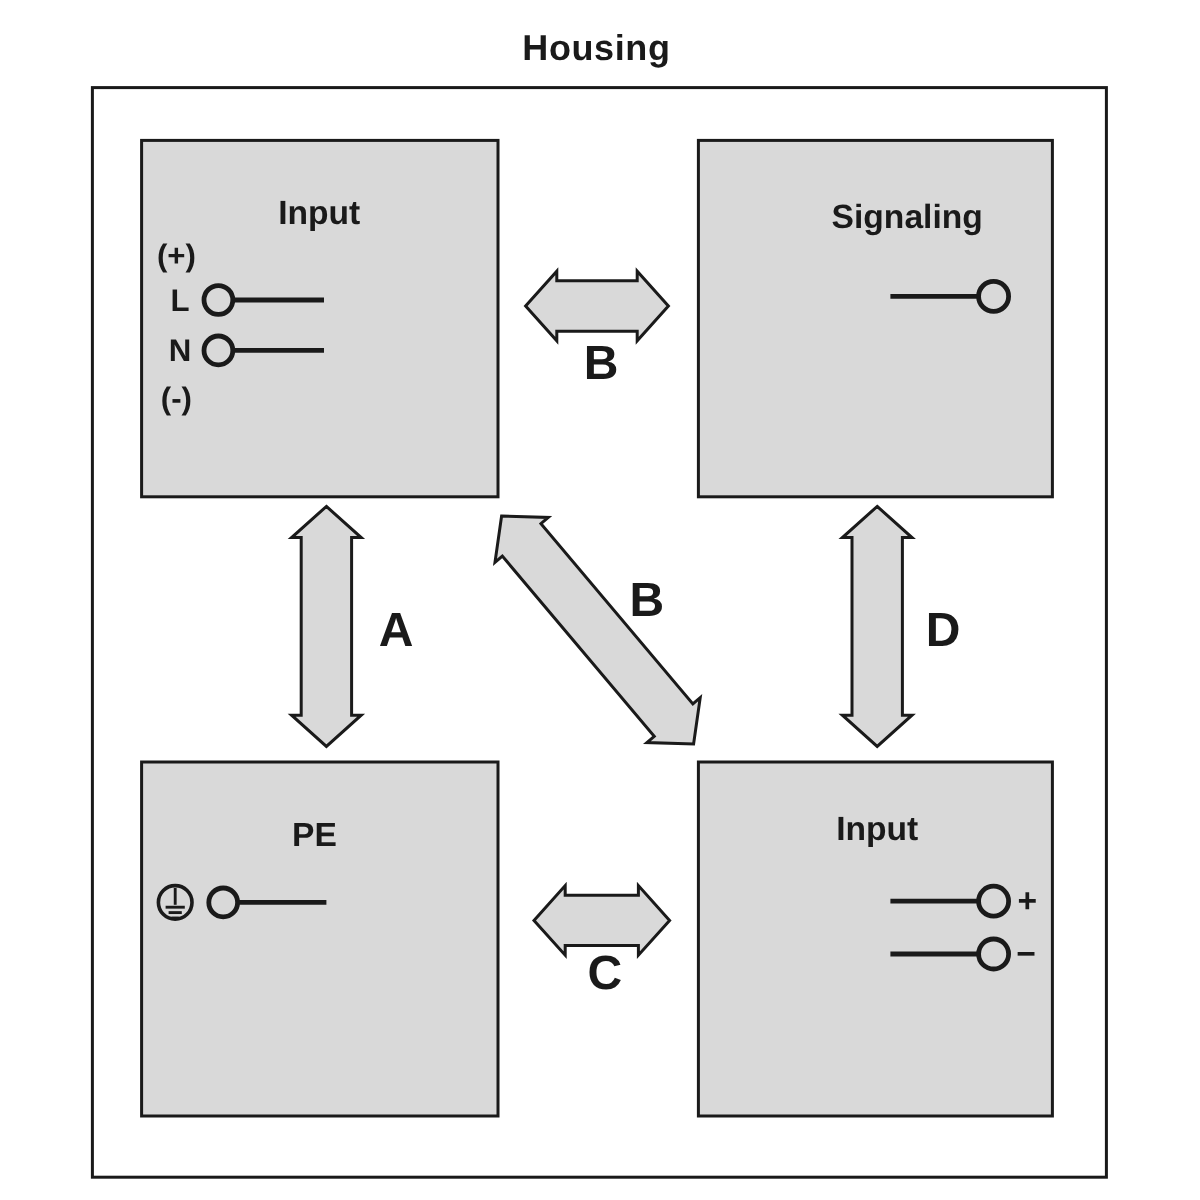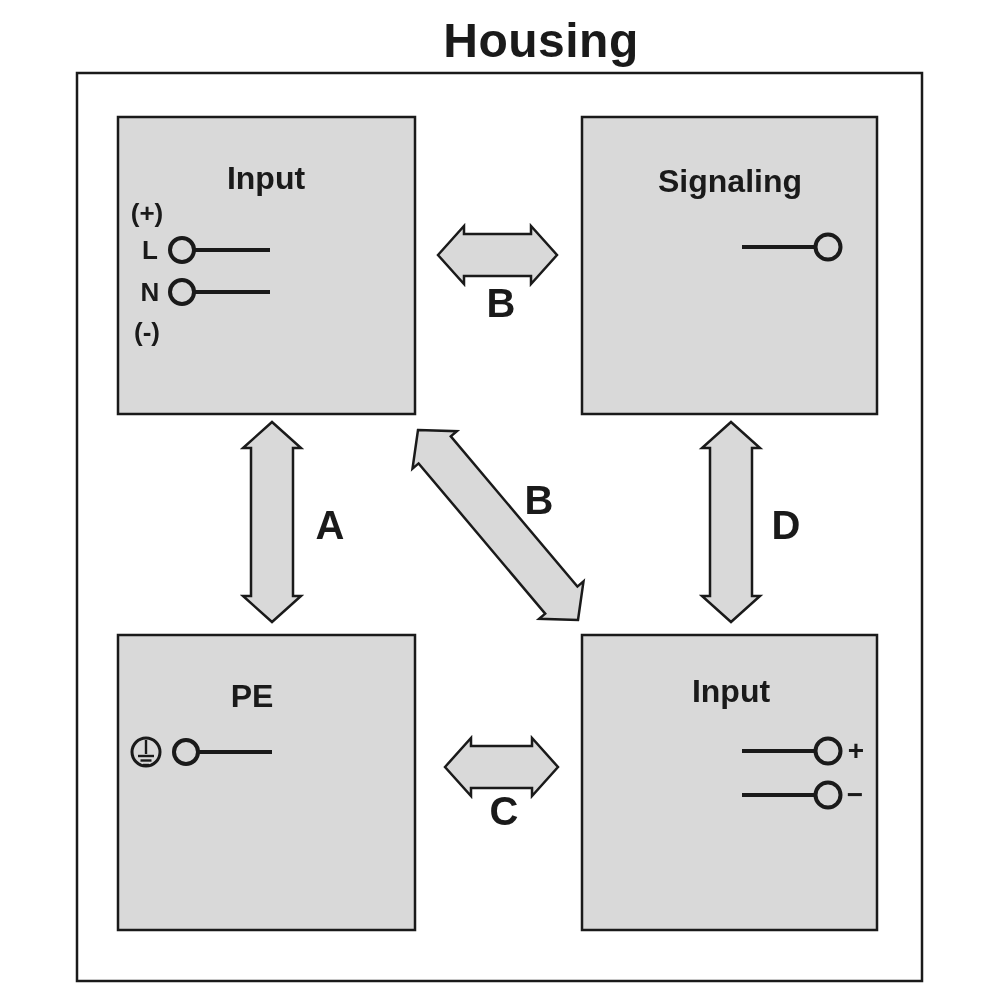--- a/index.html
+++ b/index.html
@@ -8,22 +8,22 @@
     background:#ffffff; overflow:hidden;
     font-family:"Liberation Sans", sans-serif;
     color:#1a1a1a;
   }
   .layer { position:absolute; left:0; top:0; width:1000px; height:1000px; }
   .txt {
     position:absolute; transform:translate(-50%,-50%);
     font-weight:bold; white-space:nowrap; line-height:1;
     color:#1a1a1a;
   }
-  .title       { font-size:48px; letter-spacing:0.5px;margin-left:44px; }
-  .box-title   { font-size:32px;text-align:center; }
+  .title       { font-size:30px; letter-spacing:0.5px; }
+  .box-title   { font-size:28px;text-align:center; }
   .pin-label   { font-size:26px; }
   .out-label   { font-size:28px; }
   .arrow-label { font-size:40px; }
 </style>
 </head>
 <body>
 
 <div class="stage">
 
   <svg class="layer" viewBox="0 0 1000 1000" xmlns="http://www.w3.org/2000/svg">
@@ -73,22 +73,22 @@
     <polygon points="272,422 301,448 293,448 293,596 301,596 272,622 243,596 251,596 251,448 243,448" fill="#d9d9d9" stroke="#1a1a1a" stroke-width="2.5" stroke-linejoin="miter"></polygon>
     <polygon points="438,255 464,226 464,234 531,234 531,226 557,255 531,284 531,276 464,276 464,284" fill="#d9d9d9" stroke="#1a1a1a" stroke-width="2.5" stroke-linejoin="miter"></polygon>
     <polygon points="418,430 456.9,431.2 450.8,436.4 577.4,586.6 583.5,581.4 578,620 539.1,618.8 545.2,613.6 418.6,463.4 412.5,468.6" fill="#d9d9d9" stroke="#1a1a1a" stroke-width="2.5" stroke-linejoin="miter"></polygon>
     <polygon points="445,767 471,738 471,746 532,746 532,738 558,767 532,796 532,788 471,788 471,796" fill="#d9d9d9" stroke="#1a1a1a" stroke-width="2.5" stroke-linejoin="miter"></polygon>
     <polygon points="731,422 760,448 752,448 752,596 760,596 731,622 702,596 710,596 710,448 702,448" fill="#d9d9d9" stroke="#1a1a1a" stroke-width="2.5" stroke-linejoin="miter"></polygon>
   </svg>
 
   <div class="txt title" style="left:497px; top:41px;">Housing</div>
 
   <div class="txt box-title" style="left:266px; top:178px;">Input</div>
-  <div class="txt box-title" style="left:730px; top:181px;">Signaling</div>
-  <div class="txt box-title" style="left:252px; top:696px;">PE</div>
+  <div class="txt box-title" style="left:756px; top:181px;">Signaling</div>
+  <div class="txt box-title" style="left:262px; top:696px;">PE</div>
   <div class="txt box-title" style="left:731px; top:691px;">Input</div>
 
   <div class="txt pin-label" style="left:147px; top:213px;">(+)</div>
   <div class="txt pin-label" style="left:150px; top:250px;">L</div>
   <div class="txt pin-label" style="left:150px; top:292px;">N</div>
   <div class="txt pin-label" style="left:147px; top:332px;">(-)</div>
 
   <div class="txt out-label" style="left:856px; top:751px;">+</div>
   <div class="txt out-label" style="left:855px; top:795px;">−</div>
 

